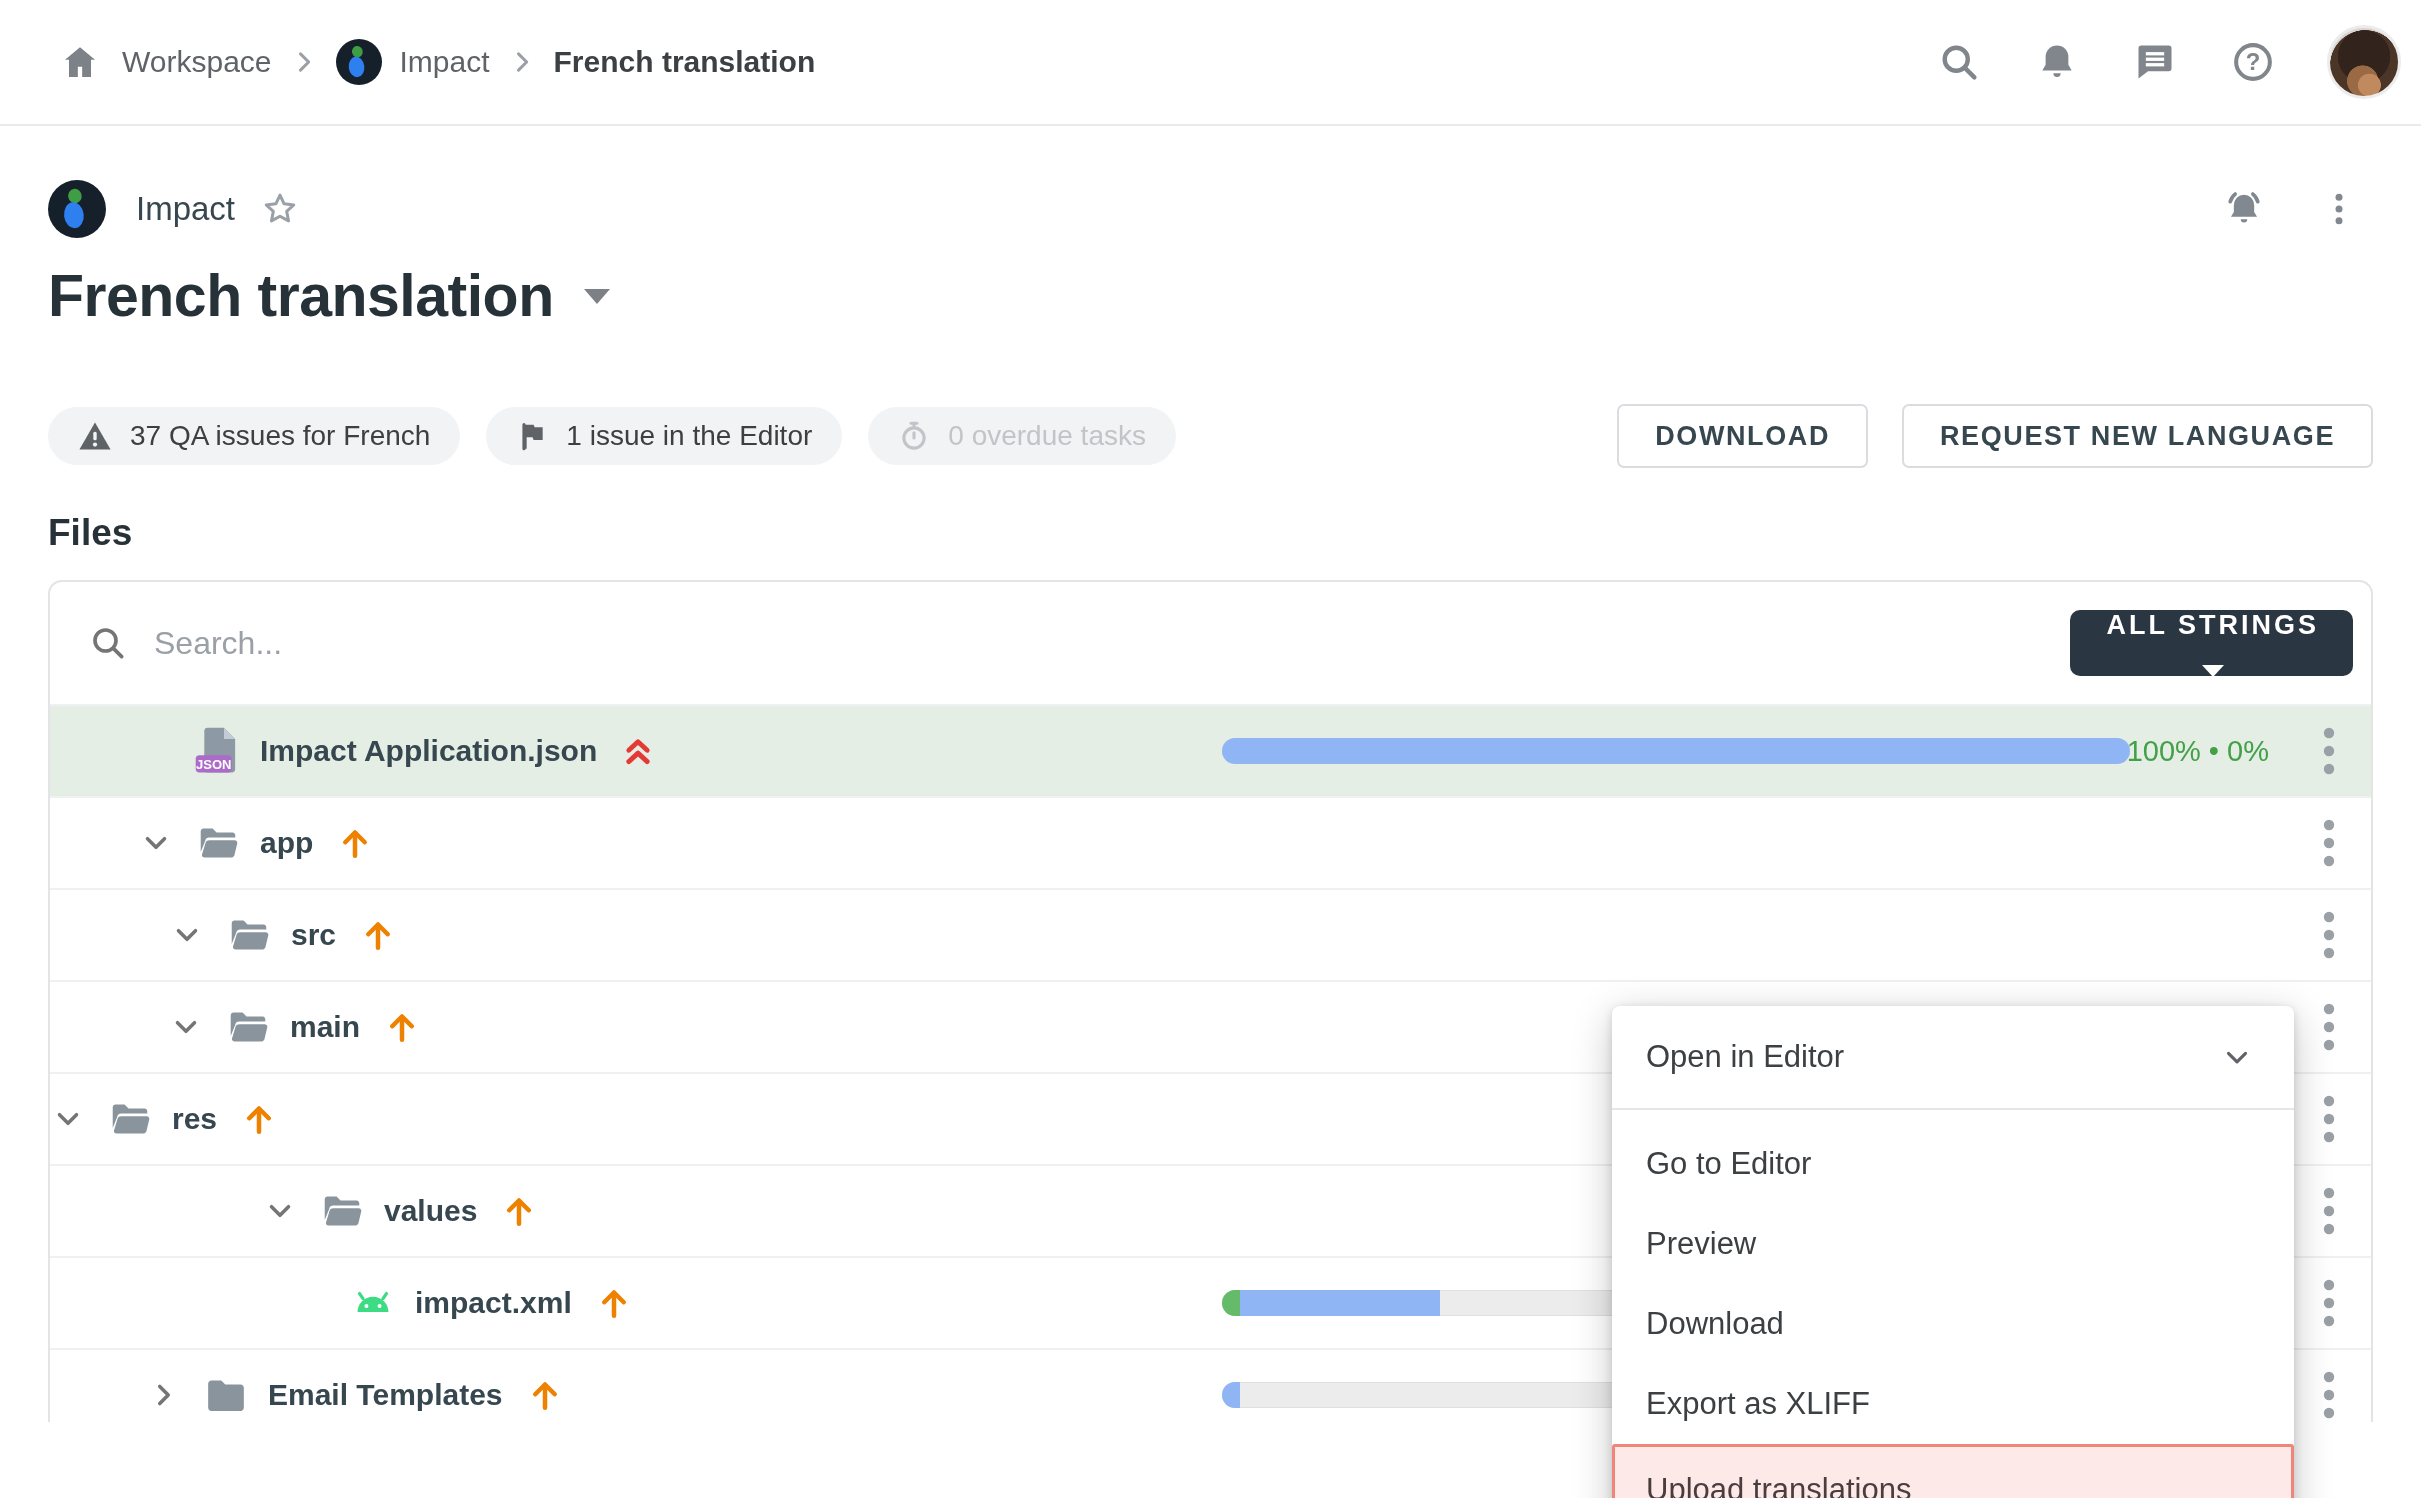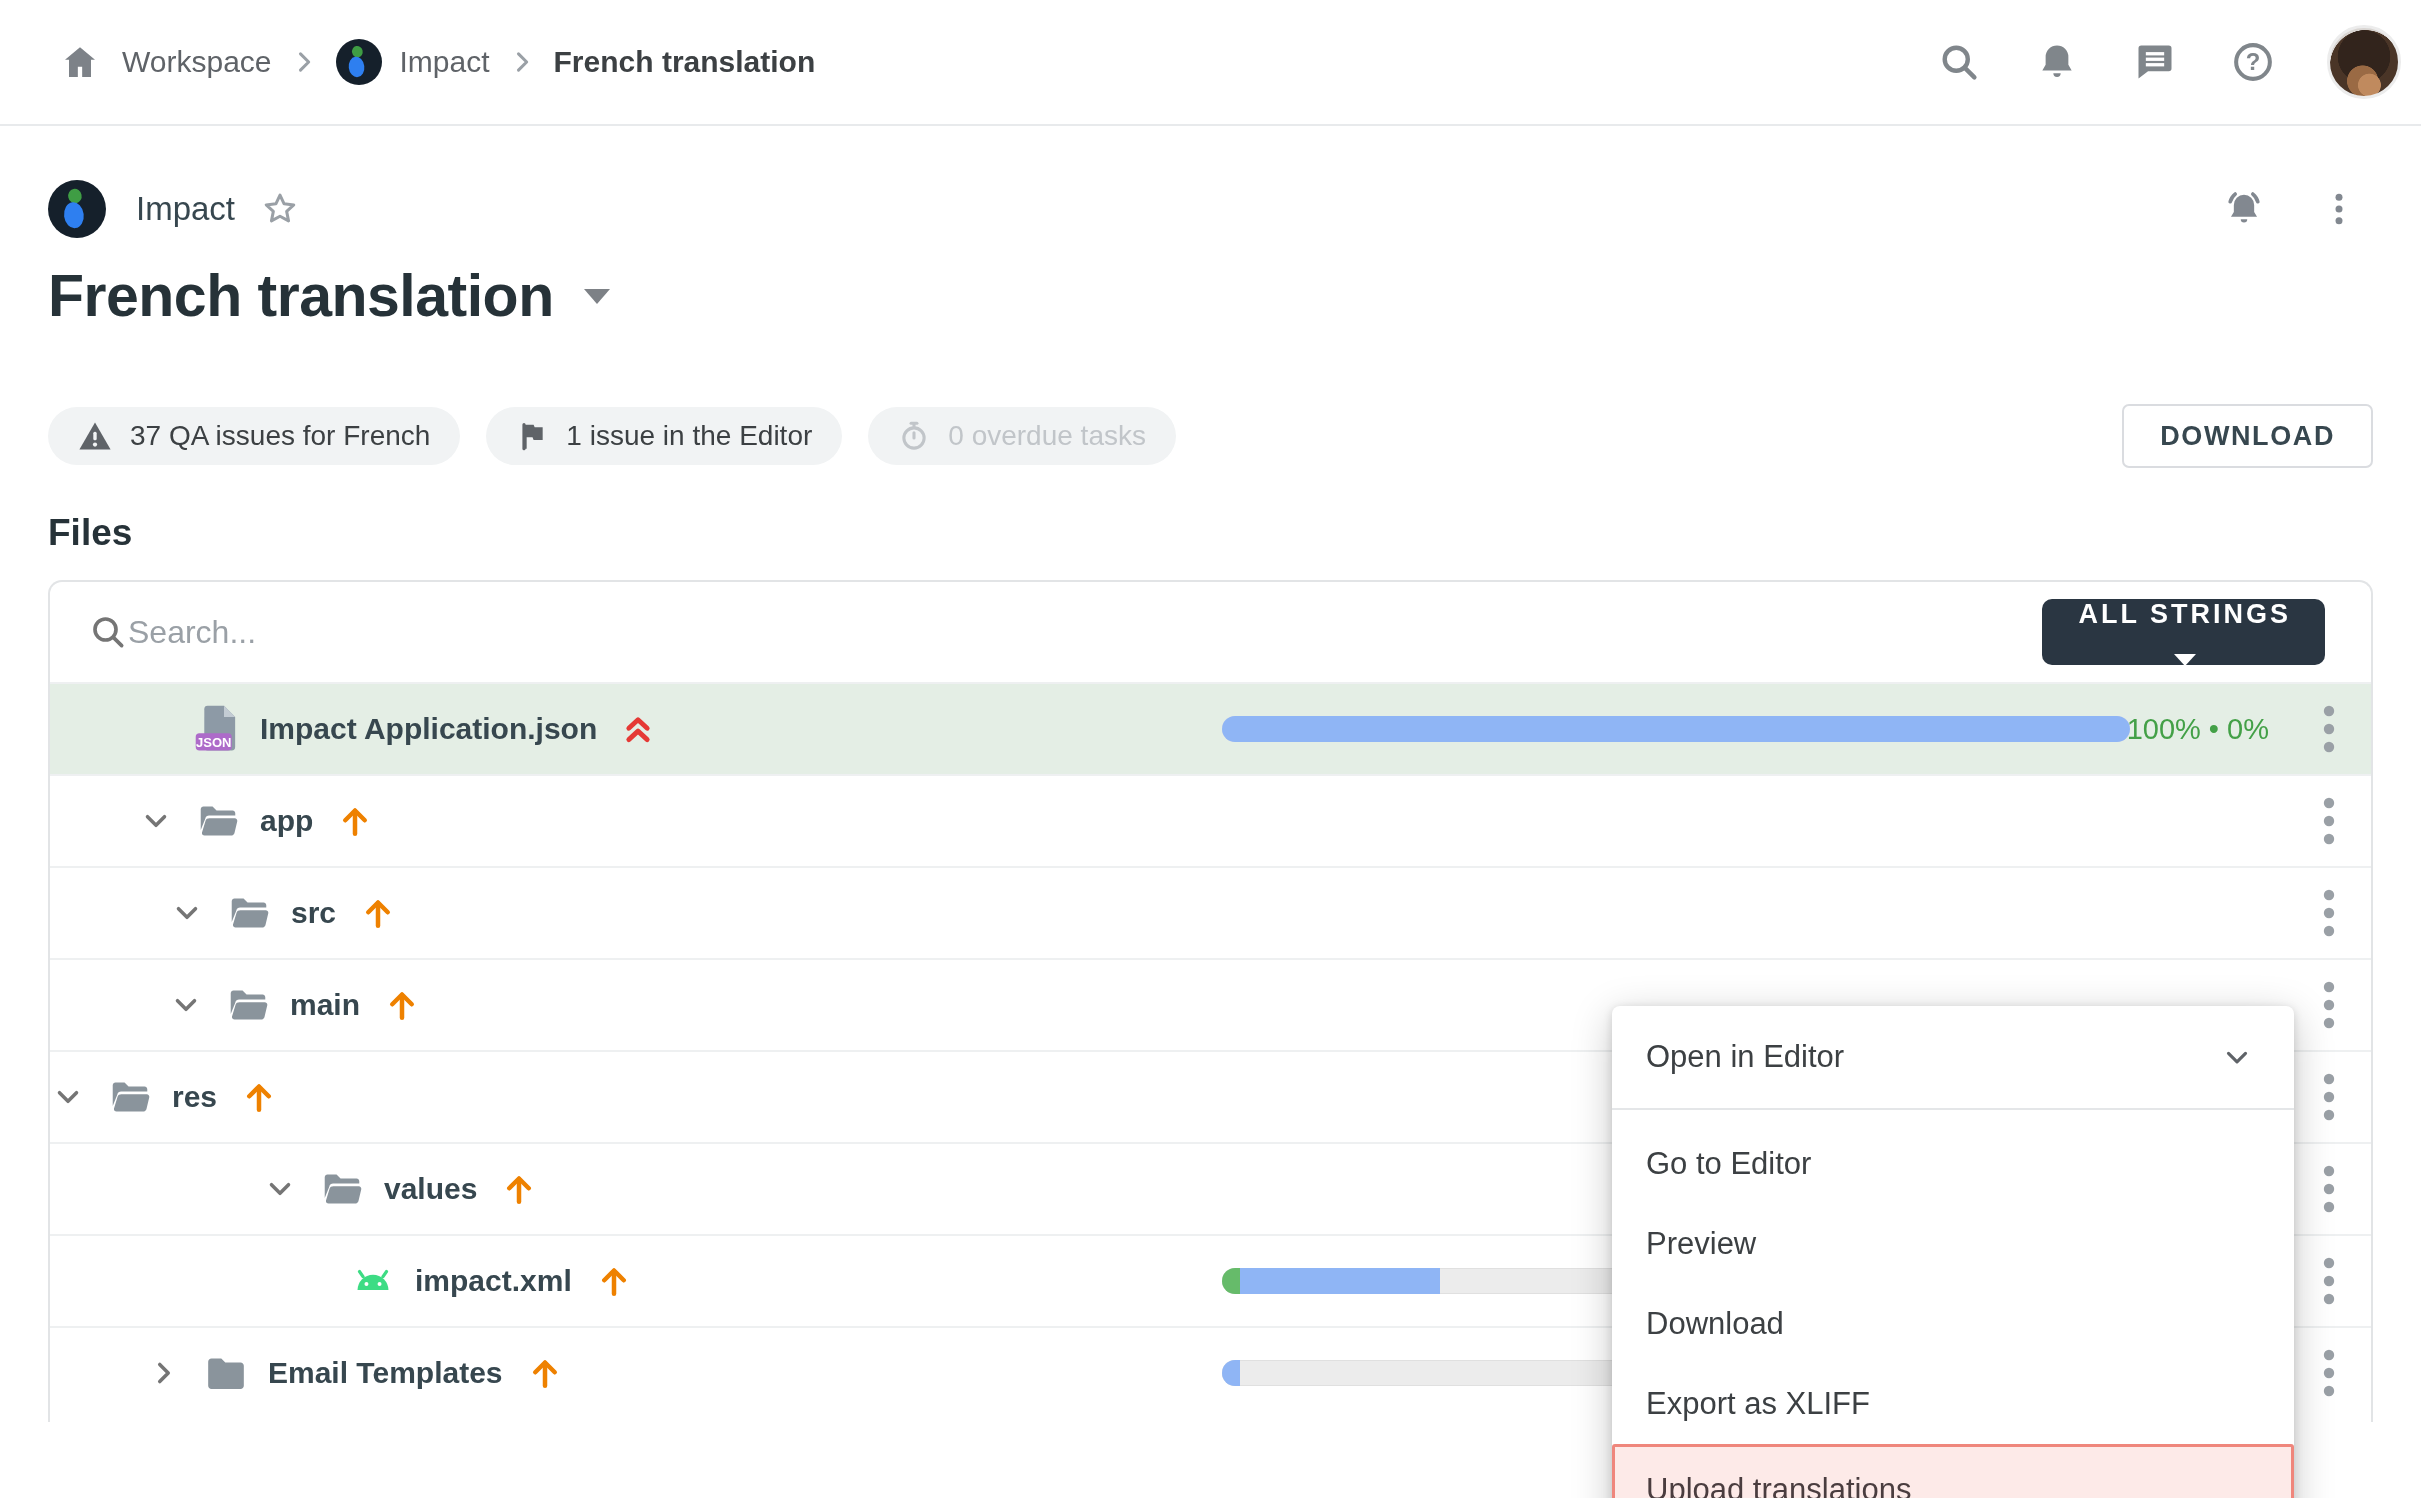--- a/index.html
+++ b/index.html
@@ -45,21 +45,21 @@
   .btns { margin-left:auto; display:flex; gap:34px; }
   .btn-outline { height:64px; padding:0 36px; background:#fff; border:2px solid #dadce0; border-radius:7px;
     font-size:27px; font-weight:700; letter-spacing:1.6px; color:#37474f; cursor:pointer;
     font-family:"Liberation Sans","DejaVu Sans",sans-serif; }
 
   .files-heading { margin-top:44px; font-size:37px; font-weight:700; color:#263238; }
 
   
   .card { margin-top:26px; border:2px solid #e2e4e6; border-bottom:none; border-radius:14px 14px 0 0;
     background:#fff; height:842px; overflow:hidden; position:relative; }
-  .search-row { height:100px; display:flex; align-items:center; padding:0 46px 0 38px; }
+  .search-row { height:122px; display:flex; align-items:center; padding:0 18px 0 38px; gap:26px; }
   .search-input { flex:1; border:none; outline:none; font-size:32px; color:#3c4043;
     font-family:"Liberation Sans","DejaVu Sans",sans-serif; }
   .search-input::placeholder { color:#9aa0a6; }
   .filter-btn { height:66px; padding:0 34px 0 36px; background:var(--filter-bg,#2a3642); color:#fff;
     border:none; border-radius:10px; font-size:27px; font-weight:700; letter-spacing:3px;
     display:flex; align-items:center; gap:24px; cursor:pointer;
     font-family:"Liberation Sans","DejaVu Sans",sans-serif;flex-direction:column; }
   .filter-caret { width:0; height:0; border-left:11px solid transparent; border-right:11px solid transparent;
     border-top:12px solid #fff; }
 
@@ -215,20 +215,21 @@
             <circle cx="12" cy="13.5" r="7.6" stroke="#c1c5c9" stroke-width="2.3" fill="none"></circle>
             <path d="M12 13.5V9.5" stroke="#c1c5c9" stroke-width="2.3" stroke-linecap="round"></path>
             <path d="M9.8 2.4h4.4" stroke="#c1c5c9" stroke-width="2.3" stroke-linecap="round"></path>
             <path d="M12 2.6v2.6" stroke="#c1c5c9" stroke-width="2.3"></path>
           </svg>
         </span>
         <span>0 overdue tasks</span>
       </div>
       <div class="btns">
       <button class="btn-outline">DOWNLOAD</button>
+      <button class="btn-outline">REQUEST NEW LANGUAGE</button>
     </div>
   </div>
 
   <div class="files-heading">Files</div>
 
   <div class="card">
     <div class="search-row">
       <span style="display:flex">
         <svg width="40" height="40" viewBox="0 0 24 24">
             <circle cx="10.5" cy="10.5" r="6.3" stroke="#757575" stroke-width="2.2" fill="none"></circle>

